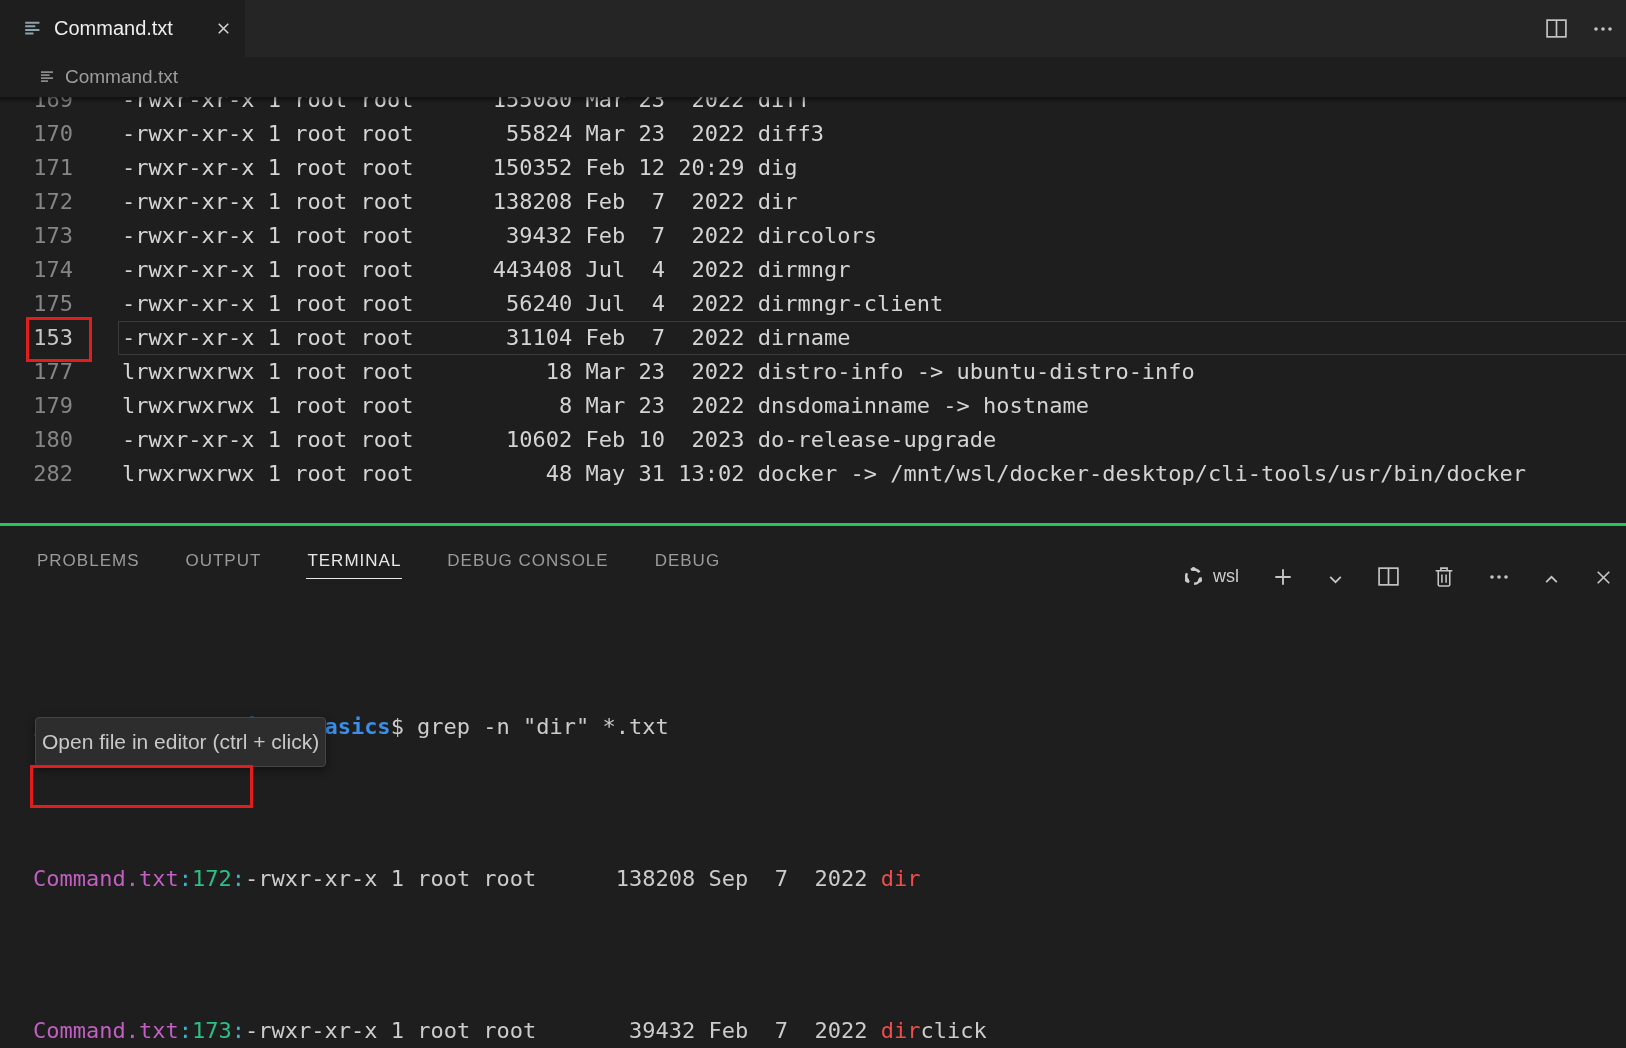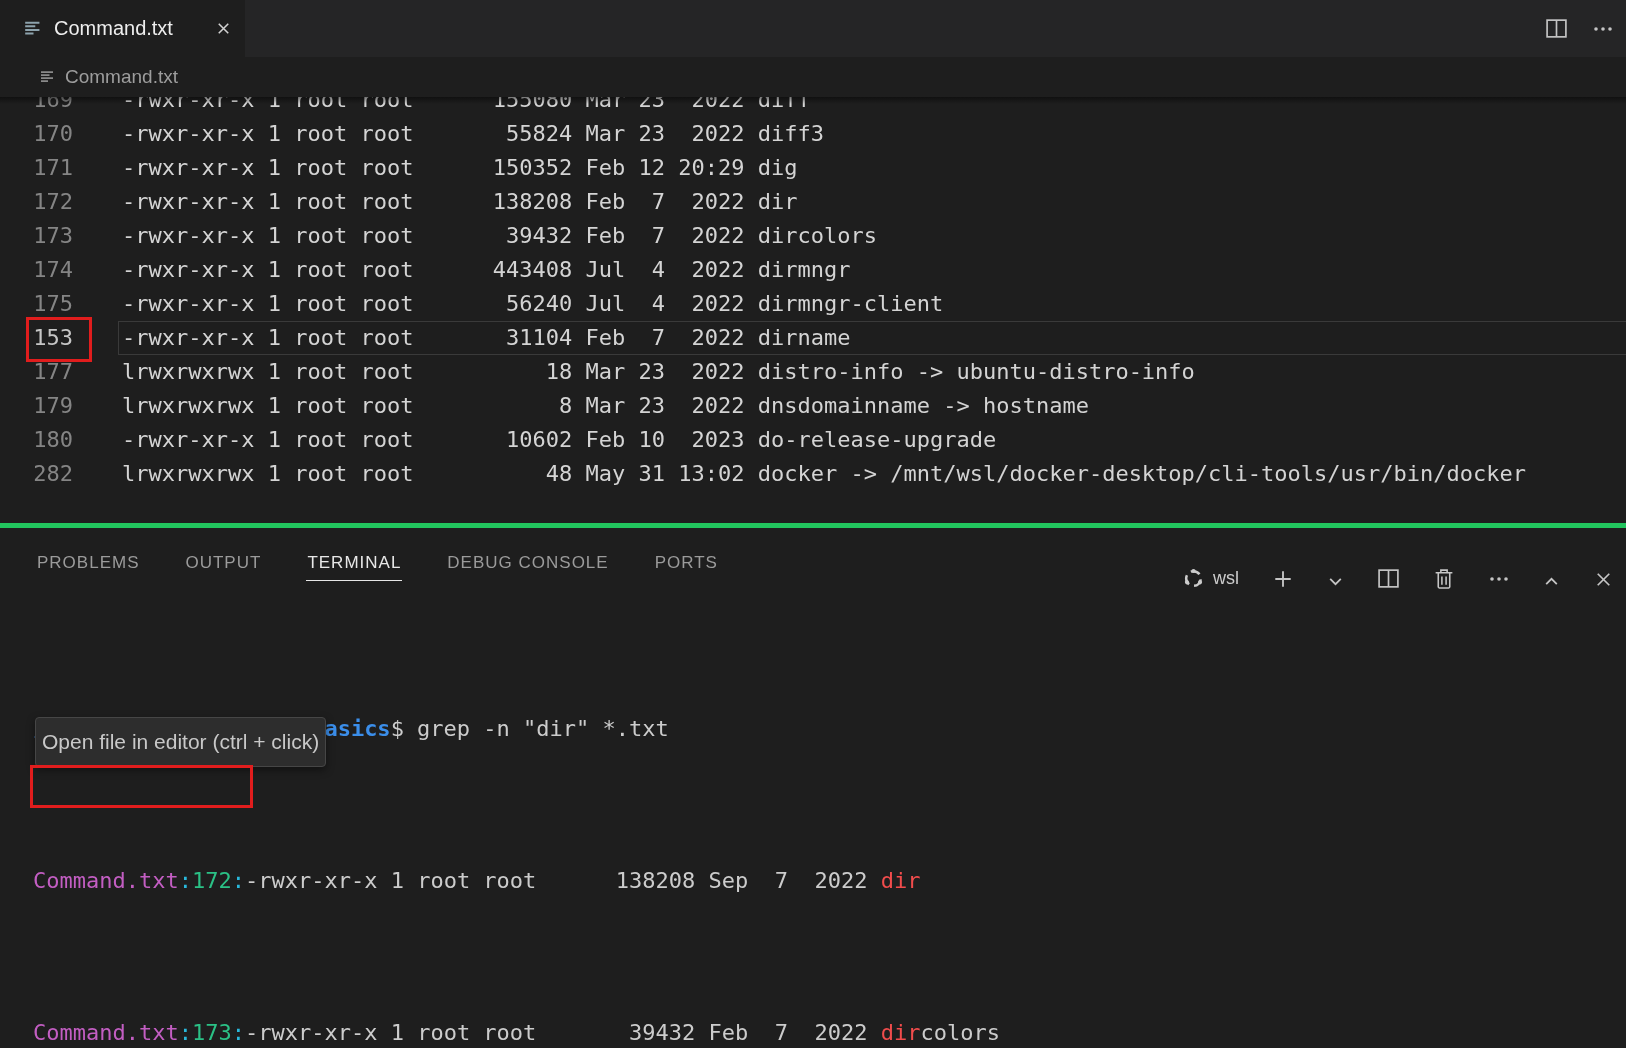--- a/index.html
+++ b/index.html
@@ -35,21 +35,21 @@
   .cur-line-border{position:absolute;left:118px;right:-2px;top:224px;height:32px;
                    border:1px solid #3a3a3a;pointer-events:none;z-index:3;}
 
   
   .ann-box{position:absolute;border:3px solid #e11d1d;z-index:9;pointer-events:none;}
   .ann-editor{left:26px;top:317px;width:60px;height:39px;}
   .ann-terminal{left:30px;top:765px;width:217px;height:37px;}
 
   
   .panel{position:absolute;left:0;top:523px;right:0;bottom:0;background:#1e1e1e;
-         border-top:5px solid #22c55e;}
+         border-top:3px solid #22c55e;}
   .panel-tabs{position:absolute;left:36px;top:0;height:62px;display:flex;gap:44px;
               align-items:center;font-size:17px;letter-spacing:1px;color:#9b9b9b;}
   .ptab{cursor:pointer;padding:16px 1px 7px 1px;border-bottom:1px solid transparent;}
   .ptab.active{color:#e7e7e7;border-bottom-color:#e7e7e7;}
   .panel-actions{position:absolute;right:12px;top:0;height:62px;display:flex;
                  align-items:flex-end;gap:33px;}
   .shell-chip{display:flex;align-items:center;gap:8px;cursor:pointer;}
   .shell-label{font-size:18px;color:#cccccc;}
   .icon-btn{display:flex;align-items:center;justify-content:center;cursor:pointer;}
 
@@ -170,21 +170,21 @@
 </div>
 
 <div class="ann-box ann-editor"></div>
 
 <div class="panel">
   <div class="panel-tabs">
     <span class="ptab">PROBLEMS</span>
     <span class="ptab">OUTPUT</span>
     <span class="ptab active">TERMINAL</span>
     <span class="ptab">DEBUG CONSOLE</span>
-    <span class="ptab">PORTS</span>
+    <span class="ptab">DEBUG</span>
   </div>
 
   <div class="panel-actions">
     <span class="shell-chip">
       <span>
         <svg width="23" height="23" viewBox="0 0 22 22">
           <circle cx="11" cy="11" r="7" fill="none" stroke="#cccccc" stroke-width="2.4" stroke-dasharray="9.6 5.1" stroke-dashoffset="3" transform="rotate(-90 11 11)"></circle>
           <circle cx="18.2" cy="11" r="2" fill="#cccccc" transform="rotate(30 11 11)"></circle>
           <circle cx="18.2" cy="11" r="2" fill="#cccccc" transform="rotate(150 11 11)"></circle>
           <circle cx="18.2" cy="11" r="2" fill="#cccccc" transform="rotate(270 11 11)"></circle>
@@ -230,21 +230,21 @@
         <path d="M4.5 4.5l11 11M15.5 4.5l-11 11"></path>
       </svg>
     </span>
   </div>
 
   <div class="terminal">
     <div class="trow"><span class="t-prompt">/mnt/c/temp/terminal-basics</span><span>$</span><span> grep -n "dir" *.txt</span></div>
 
     <div class="trow"><span class="t-file">Command.txt</span><span class="t-sep">:</span><span class="t-num">172</span><span class="t-sep">:</span><span>-rwxr-xr-x 1 root root      138208 Sep  7  2022 </span><span class="t-match">dir</span><span></span></div>
 
-    <div class="trow"><span class="t-file">Command.txt</span><span class="t-sep">:</span><span class="t-num">173</span><span class="t-sep">:</span><span>-rwxr-xr-x 1 root root       39432 Feb  7  2022 </span><span class="t-match">dir</span><span>colors</span></div>
+    <div class="trow"><span class="t-file">Command.txt</span><span class="t-sep">:</span><span class="t-num">173</span><span class="t-sep">:</span><span>-rwxr-xr-x 1 root root       39432 Feb  7  2022 </span><span class="t-match">dir</span><span>click</span></div>
 
     <div class="trow"><span class="t-file">Command.txt</span><span class="t-sep">:</span><span class="t-num">174</span><span class="t-sep">:</span><span>-rwxr-xr-x 1 root root      443408 Jul  4  2022 </span><span class="t-match">dir</span><span>mngr</span></div>
 
     
 
     
 
     
 
     

